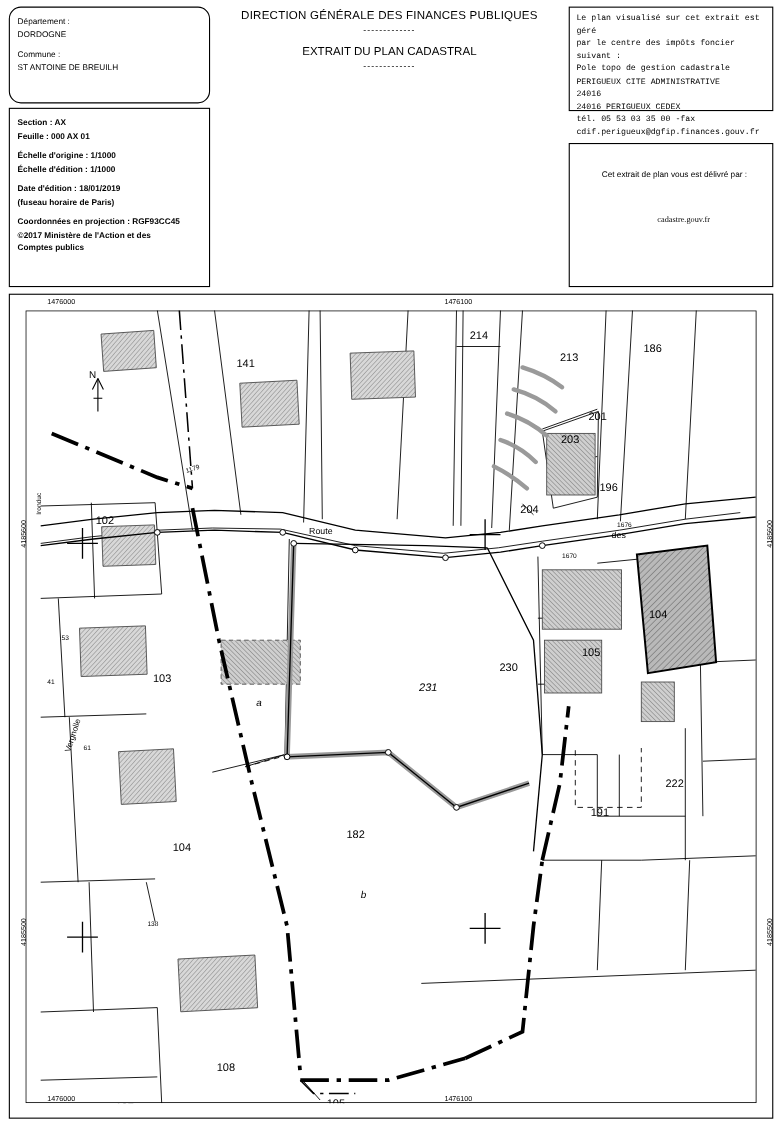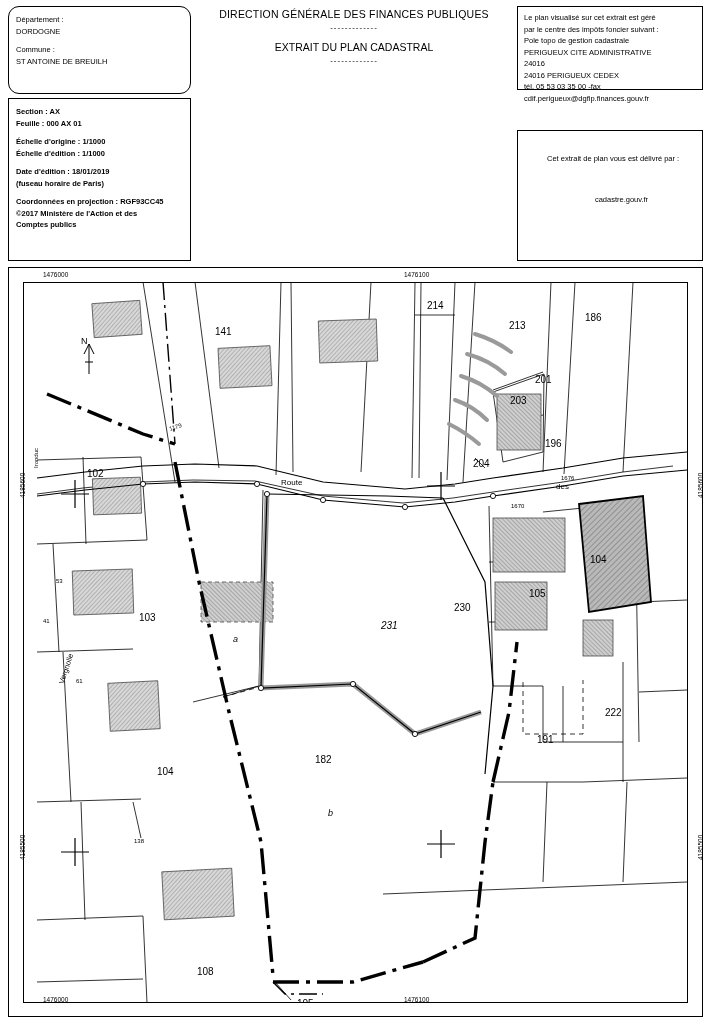--- a/index.html
+++ b/index.html
@@ -6,38 +6,38 @@
   body{width:711px;height:1024px;font-family:"Liberation Sans",sans-serif;color:#000;position:relative;overflow:hidden;}
   .page{position:absolute;left:0;top:0;width:711px;height:1024px;}
 
   
   .hdr{position:absolute;left:8px;top:6px;width:695px;height:255px;}
 
   .box{position:absolute;border:1px solid #000;box-sizing:border-box;}
 
   #box-dept{left:0px;top:0px;width:183px;height:88px;border-radius:11px;}
   #box-sect{left:0px;top:92px;width:183px;height:163px;}
-  #box-right{left:509px;top:0px;width:186px;height:84px;}
+  #box-right{left:509px;top:0px;width:186px;height:95px;font-family:Liberation Mono, monospace;}
   #box-right2{left:509px;top:124px;width:186px;height:131px;padding-left:23px;}
 
   .bx-line{font-size:7.5px;line-height:11.5px;padding:0;margin:0;}
   #box-dept .inner{padding:7px 0 0 7px;}
   #box-sect .inner{padding:7px 0 0 7px;font-weight:bold;}
   #box-right .inner{padding:5px 6px 0 6px;}
   #box-right2 .inner{padding:22px 6px 0 6px;}
 
   .gap{height:7px;}
 
   .title-wrap{position:absolute;left:190px;top:2px;width:312px;text-align:center;}
   .t1{font-size:10.5px;letter-spacing:.2px;}
   .t2{font-size:8px;letter-spacing:1px;margin-top:3px;}
   .t3{font-size:10.5px;margin-top:9px;}
   .t4{font-size:8px;letter-spacing:1px;margin-top:3px;}
 
-  #box-right2 .centered{text-align:center;font-size:7.5px;margin-top:30px;}
+  #box-right2 .centered{text-align:center;font-size:7.5px;margin-top:30px;font-family:Liberation Serif, serif;}
 
   
   .mapframe{position:absolute;left:8px;top:267px;width:695px;height:750px;border:1px solid #000;box-sizing:border-box;background:#fff;}
   .mapinner{position:absolute;left:14px;top:14px;width:665px;height:721px;overflow:hidden;}
 
   
   .coord{position:absolute;font-size:6.5px;}
   .coord.vert{transform:rotate(-90deg);transform-origin:left top;white-space:nowrap;}
 
   

